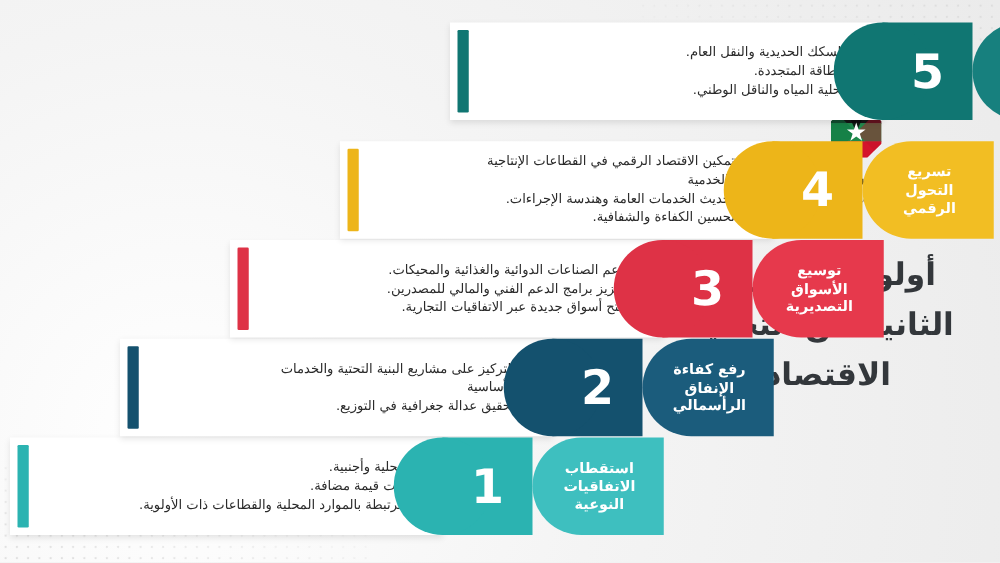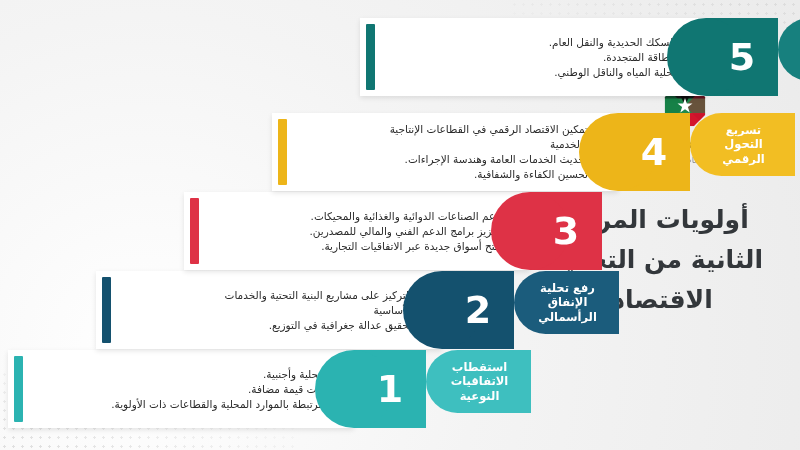--- a/index.html
+++ b/index.html
@@ -31,21 +31,21 @@
   
   .stair{position:absolute;left:0;top:0;width:800px;height:450px;}
   .step{
     position:absolute;
     height:78px;
     display:flex;flex-direction:row;align-items:stretch;
   }
   
   .cap{
     position:relative;
-    width:105px;height:63px;
+    width:105px;height:78px;
     border-radius:44px 0 0 44px;
     display:flex;align-items:center;justify-content:center;
     z-index:3;
   }
   .cap-text{
     color:#ffffff;
     font-size:11.5px;line-height:14.5px;font-weight:bold;
     text-align:center;padding:0 8px 0 10px;
     white-space:pre-line;
     letter-spacing:0;
@@ -124,37 +124,42 @@
           <ul class="bullets">
             <li>محلية وأجنبية.</li>
             <li>ذات قيمة مضافة.</li>
             <li>مرتبطة بالموارد المحلية والقطاعات ذات الأولوية.</li>
           </ul>
           <div class="endbar" style="background: rgb(43, 179, 177);"></div>
         </div>
       </div>
       <div class="step" dir="rtl" style="left: 96px; top: 271px; flex-direction: row;">
         <div class="cap" style="background: rgb(27, 92, 124); border-radius: 44px 0px 0px 44px;">
-          <div class="cap-text">رفع تحلية
+          <div class="cap-text">رفع كفاءة
 الإنفاق
 الرأسمالي</div>
         </div>
         <div class="numblk" style="background: rgb(20, 81, 110);">
           <div class="num">2</div>
         </div>
         <div class="body" style="width: 330px;">
           <ul class="bullets">
             <li>التركيز على مشاريع البنية التحتية والخدمات</li>
             <li>الأساسية</li>
             <li>تحقيق عدالة جغرافية في التوزيع.</li>
           </ul>
           <div class="endbar" style="background: rgb(20, 81, 110);"></div>
         </div>
       </div>
       <div class="step" dir="rtl" style="left: 184px; top: 192px; flex-direction: row;">
+        <div class="cap" style="background: rgb(230, 57, 76); border-radius: 44px 0px 0px 44px;">
+          <div class="cap-text">توسيع
+الأسواق
+التصديرية</div>
+        </div>
         <div class="numblk" style="background: rgb(222, 50, 70);">
           <div class="num">3</div>
         </div>
         <div class="body" style="width: 330px;">
           <ul class="bullets">
             <li>دعم الصناعات الدوائية والغذائية والمحيكات.</li>
             <li>تعزيز برامج الدعم الفني والمالي للمصدرين.</li>
             <li>فتح أسواق جديدة عبر الاتفاقيات التجارية.</li>
           </ul>
           <div class="endbar" style="background: rgb(222, 50, 70);"></div>

